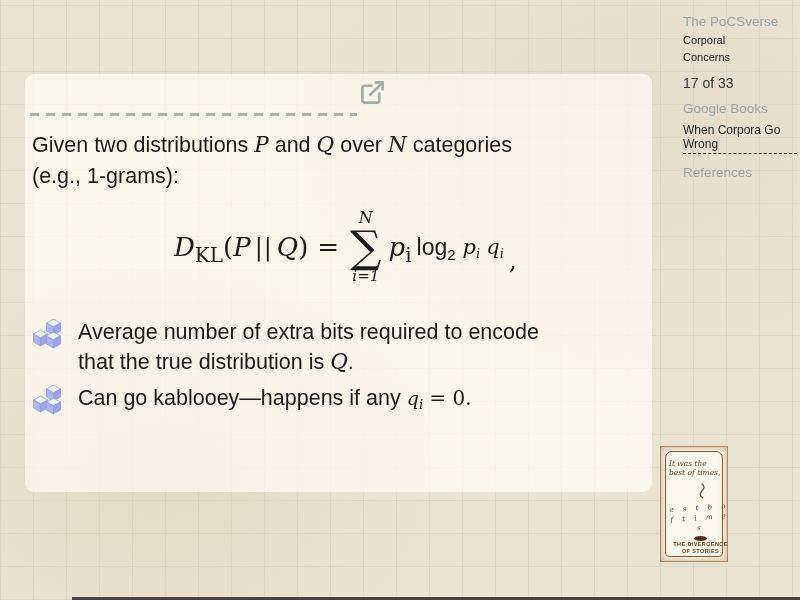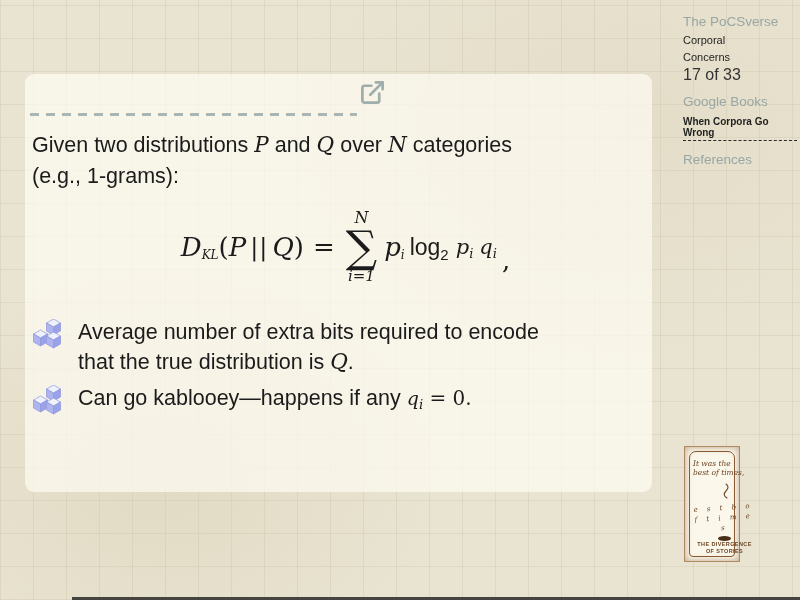--- a/index.html
+++ b/index.html
@@ -32,21 +32,21 @@
   .math{font-family:"DejaVu Serif",serif;font-style:italic;}
   .math-up{font-family:"DejaVu Serif",serif;font-style:normal;}
   .msub{font-size:62%;position:relative;top:0.28em;}
   
   .formula{
     position:absolute;left:25px;top:196px;width:627px;height:102px;
     display:flex;justify-content:center;align-items:center;color:#1b1b1b;padding-left:14px;box-sizing:border-box;
   }
   .f-main{font-family:"DejaVu Serif",serif;font-style:italic;font-size:26px;}
   .f-up{font-family:"DejaVu Serif",serif;font-style:normal;font-size:26px;}
-  .f-sub{font-family:"DejaVu Serif",serif;font-style:italic;font-size:12px;position:relative;top:8px;}
+  .f-sub{font-family:"DejaVu Serif",serif;font-size:20px;position:relative;top:8px;}
   .f-bars{font-family:"DejaVu Serif",serif;font-size:24px;margin:0 4px;letter-spacing:1px;}
   .f-eq{margin:0 9px;}
   .sum-stack{display:flex;flex-direction:column;align-items:center;margin:0 7px 0 2px;line-height:1;}
   .sum-top{font-family:"DejaVu Serif",serif;font-style:italic;font-size:16px;margin-bottom:2px;}
   .sigma{font-family:"DejaVu Serif",serif;font-size:44px;line-height:0.85;}
   .sum-bot{font-family:"DejaVu Serif",serif;font-style:italic;font-size:15px;margin-top:4px;}
   .f-log{font-family:"Liberation Sans",sans-serif;font-weight:500;font-size:23px;margin-left:5px;}
   .f-logsub{font-family:"Liberation Sans",sans-serif;font-size:15px;position:relative;top:7px;}
   .frac{display:flex;align-items:center;margin-left:4px;}
   .frac-row{font-family:"DejaVu Serif",serif;font-style:italic;font-size:21px;line-height:1.15;padding:0 3px;}
@@ -55,30 +55,30 @@
   .f-comma{font-family:"DejaVu Serif",serif;font-size:26px;position:relative;top:13px;margin-left:2px;}
   
   .bullets{position:absolute;left:33px;top:317px;width:600px;}
   .bullet{display:flex;margin-bottom:6px;}
   .cube-icon{width:31px;height:30px;margin-right:14px;flex:none;margin-top:2px;}
   .btext{color:#1b1b1b;font-size:21.5px;line-height:30px;}
   
   .sidebar{position:absolute;left:683px;top:14px;width:114px;}
   .s-series{color:#98a6a4;font-size:13.5px;cursor:pointer;}
   .s-deck{color:#1f1f1f;font-weight:normal;font-size:11px;line-height:16.5px;margin-top:3px;}
-  .s-count{color:#333;font-size:16px;margin-top:1px;}
+  .s-count{color:#333;font-size:14px;margin-top:10px;}
   .s-item{color:#98a6a4;font-size:13.5px;margin-top:10px;cursor:pointer;}
   .s-active{
-    display:inline-block;color:#1f1f1f;font-weight:700;font-size:10px;margin-top:7px;
+    display:inline-block;color:#1f1f1f;font-weight:400;font-size:12px;margin-top:7px;
     border-bottom:1.5px dashed #2a2a2a;padding-bottom:2px;cursor:pointer;
   }
   .s-ref{margin-top:11px;}
   
   .comic{
-    position:absolute;left:684px;top:446px;width:56px;height:116px;
+    position:absolute;left:660px;top:446px;width:68px;height:116px;
     background:#fbf7ea;border:1px solid #b08a5e;box-sizing:border-box;
     box-shadow:inset 0 0 7px rgba(122,76,40,0.5);cursor:pointer;
   }
   .comic-frame{position:absolute;left:4px;top:4px;right:4px;bottom:4px;border:1.3px solid #8a5a33;border-radius:7px 7px 4px 4px;}
   .comic-text{position:absolute;left:8px;top:12px;width:62px;color:#6b4423;
     font-family:"DejaVu Serif",serif;font-style:italic;font-size:7.5px;line-height:9px;}
   .comic-squiggle{position:absolute;left:36px;top:36px;}
   .comic-scatter{
     position:absolute;left:9px;top:56px;width:60px;color:#6b4423;text-align:center;
     font-family:"DejaVu Serif",serif;font-style:italic;font-size:7px;line-height:10px;

